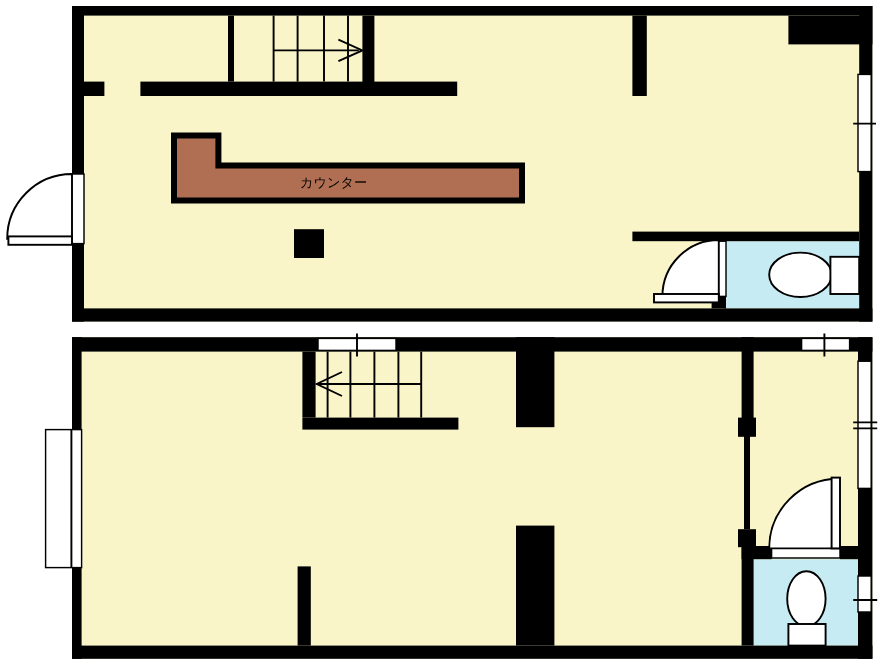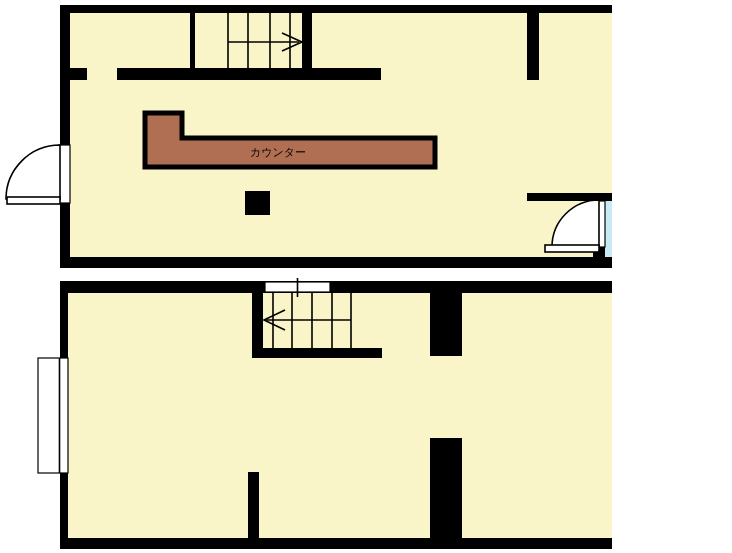--- a/index.html
+++ b/index.html
@@ -1,16 +1,16 @@
 <!DOCTYPE html>
 <html style="--c-background: #FFFFFF; --c-wall: #000000; --c-floor: #F9F5C8; --c-toilet_floor: #C7EBF2; --c-counter: #B06F52; --c-fixture: #FFFFFF;"><head>
 <meta charset="utf-8">
 <style>
   html,body{margin:0;padding:0;background:#ffffff;}
-  .canvas{position:relative;width:612px;height:553px;background:var(--c-background,#fff);overflow:hidden;
+  .canvas{position:relative;width:732px;height:553px;background:var(--c-background,#fff);overflow:hidden;
           font-family:"DejaVu Sans","Liberation Sans",sans-serif;}
   svg{position:absolute;left:0;top:0;display:block;}
   .wall{fill:var(--c-wall,#000);}
   .floor{fill:var(--c-floor,#F9F5C8);}
   .wet{fill:var(--c-toilet_floor,#C7EBF2);}
   .thin{stroke:var(--c-wall,#000);stroke-width:1.6;fill:none;}
   .fix{fill:var(--c-fixture,#fff);stroke:var(--c-wall,#000);stroke-width:1.6;}
   .opening{fill:var(--c-fixture,#fff);stroke:var(--c-wall,#000);stroke-width:1.2;}
   .counter{fill:var(--c-counter,#B06F52);stroke:var(--c-wall,#000);stroke-width:5;}
   text.label{font-size:11px;fill:#000;text-anchor:middle;font-family:"DejaVu Sans","Liberation Sans",sans-serif;}

